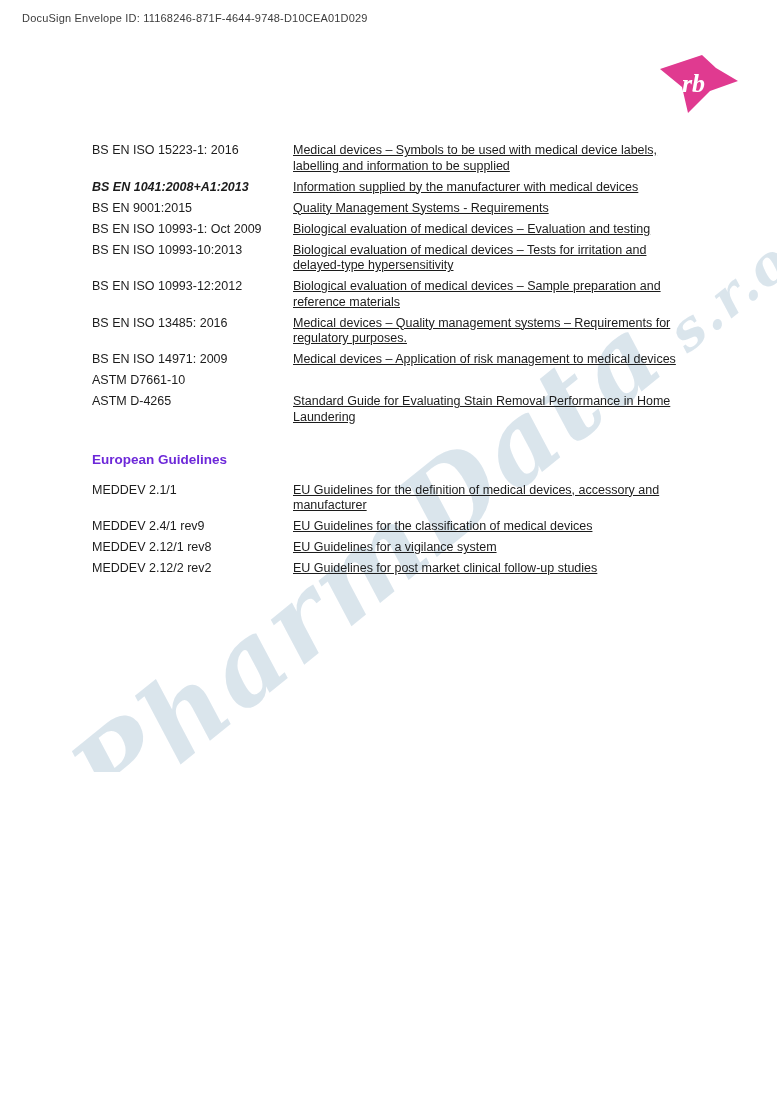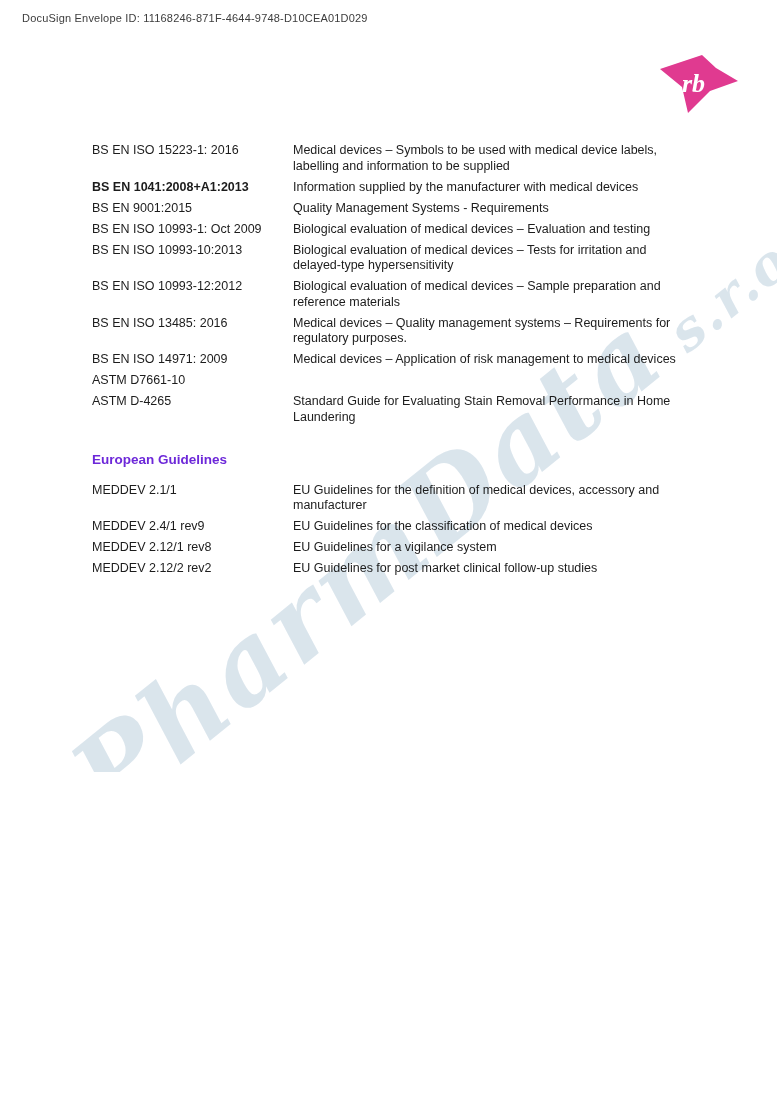--- a/index.html
+++ b/index.html
@@ -68,23 +68,24 @@
 
   .row {
     display: flex;
     align-items: flex-start;
     margin-bottom: 5.5px;
   }
   .code {
     width: 201px;
     flex-shrink: 0;
   }
-  .code.bold { font-weight: bold; }
+  .code.bold { font-weight: bold; font-style: italic; }
   .desc {
     width: 390px;
+    text-decoration: underline;
   }
 
   .section-heading {
     font-size: 13.5px;
     font-weight: bold;
     color: #6d28d9;
     margin-top: 27px;
     margin-bottom: 15px;
   }
 </style>

